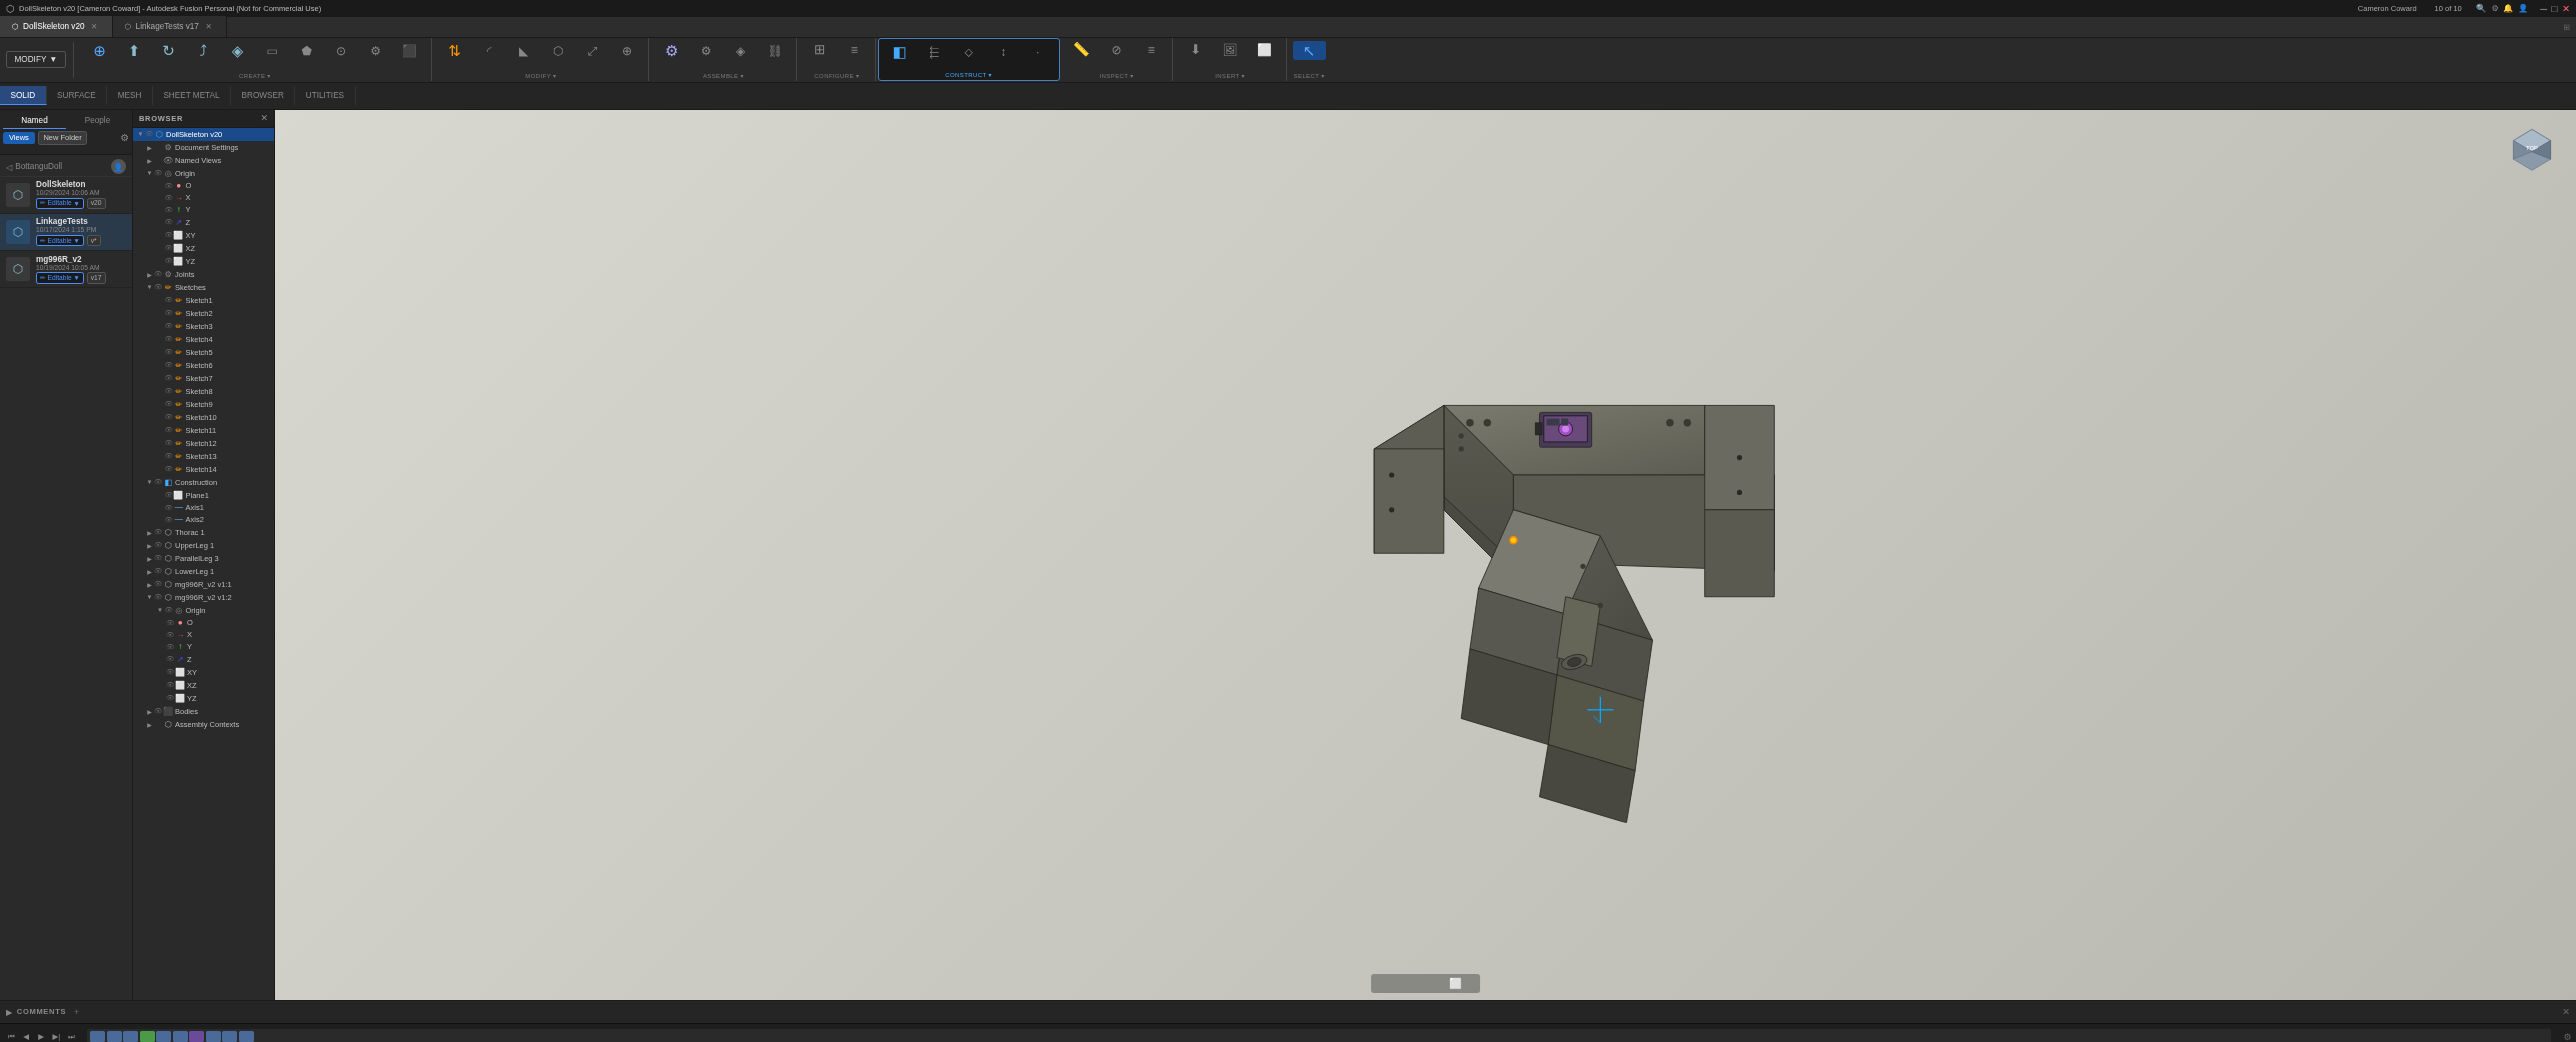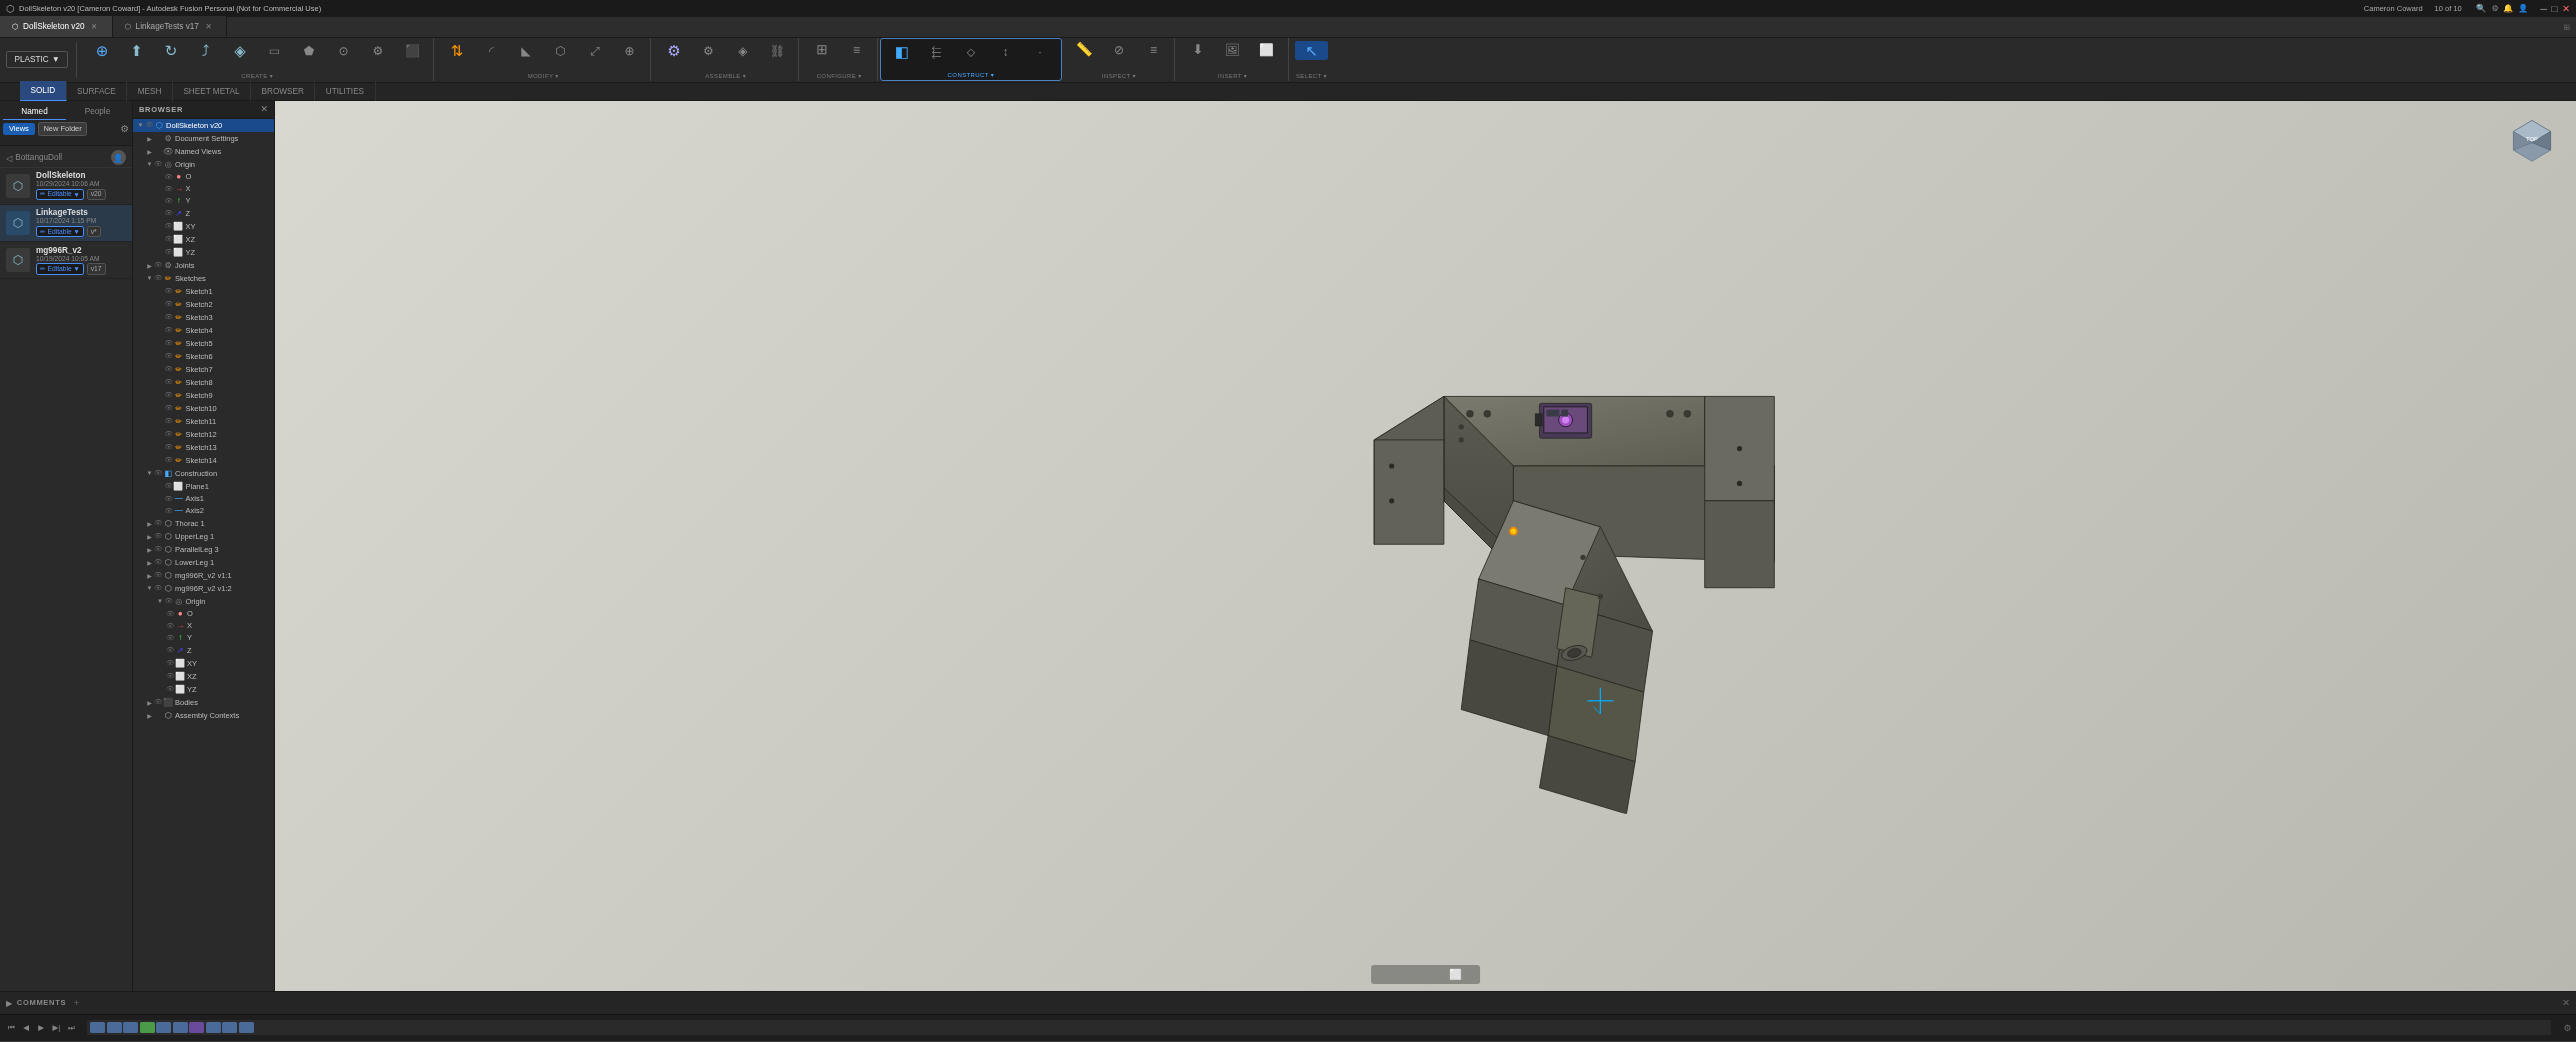--- a/index.html
+++ b/index.html
@@ -65,26 +65,25 @@
       background: #2a2a2a;
       display: flex;
       align-items: center;
       padding: 0 3px;
       border-bottom: 0.7px solid #1a1a1a;
       gap: 1.5px;
     }
 
     
     .workspace-tab-bar {
-      height: 18px;
+      height: 27px;
       background: #252525;
       display: flex;
       align-items: center;
       border-bottom: 0.7px solid #1a1a1a;
-      padding-left: 20px;
     }
     .ws-tab {
       padding: 0 10.5px;
       height: 19.5px;
       display: flex;
       align-items: center;
       font-size: 8.2px;
       color: #888;
       cursor: pointer;
       border-right: 0.7px solid #333;
@@ -415,21 +414,21 @@
   </style>
 </head>
 <body>
 
 <div class="title-bar">
   <div class="title-bar-left">
     <span style="font-size:9.7px;">⬡</span>
     <span style="font-size:7.5px; color:#bbb;">DollSkeleton v20 [Cameron Coward] - Autodesk Fusion Personal (Not for Commercial Use)</span>
   </div>
   <div class="title-bar-right">
-    <span style="font-size:7.5px; color:#aaa; margin-right:9px;">Cameron Coward</span>
+    <span style="font-size:7.5px; color:#aaa; margin-right:15px;">Cameron Coward</span>
     <span style="font-size:7.5px; color:#aaa; margin-right:6px;">10 of 10</span>
 
     <span style="display:flex; gap:4.5px; margin-left:6px;">
       <span style="font-size:8.2px; color:#888; cursor:pointer;">🔍</span>
       <span style="font-size:8.2px; color:#888; cursor:pointer;">⚙</span>
       <span style="font-size:8.2px; color:#888; cursor:pointer;">🔔</span>
       <span style="font-size:8.2px; color:#888; cursor:pointer;">👤</span>
       <span style="margin-left:7.5px; font-size:9.7px; color:#aaa; cursor:pointer;">─</span>
       <span style="font-size:9.7px; color:#aaa; cursor:pointer;">□</span>
       <span style="font-size:9.7px; color:#ff6666; cursor:pointer;">✕</span>
@@ -449,21 +448,21 @@
     <span class="tab-close">✕</span>
   </div>
   <span style="margin-left: auto; padding-right: 6px; font-size:8.2px; color:#666; display:flex; align-items:center; gap:4.5px;">
     <span style="cursor:pointer;">⊞</span>
   </span>
 </div>
 
 <div class="toolbar">
 
   <div class="design-dropdown">
-    <span>PLASTIC</span>
+    <span>MODIFY</span>
     <span>▼</span>
   </div>
 
   <div class="toolbar-divider"></div>
 
   <div class="toolbar-section-group">
     <div class="group-btns">
 
       <div class="big-toolbar-btn">
         <span class="icon" style="color:#5af; font-size:15px;">⊕</span>

